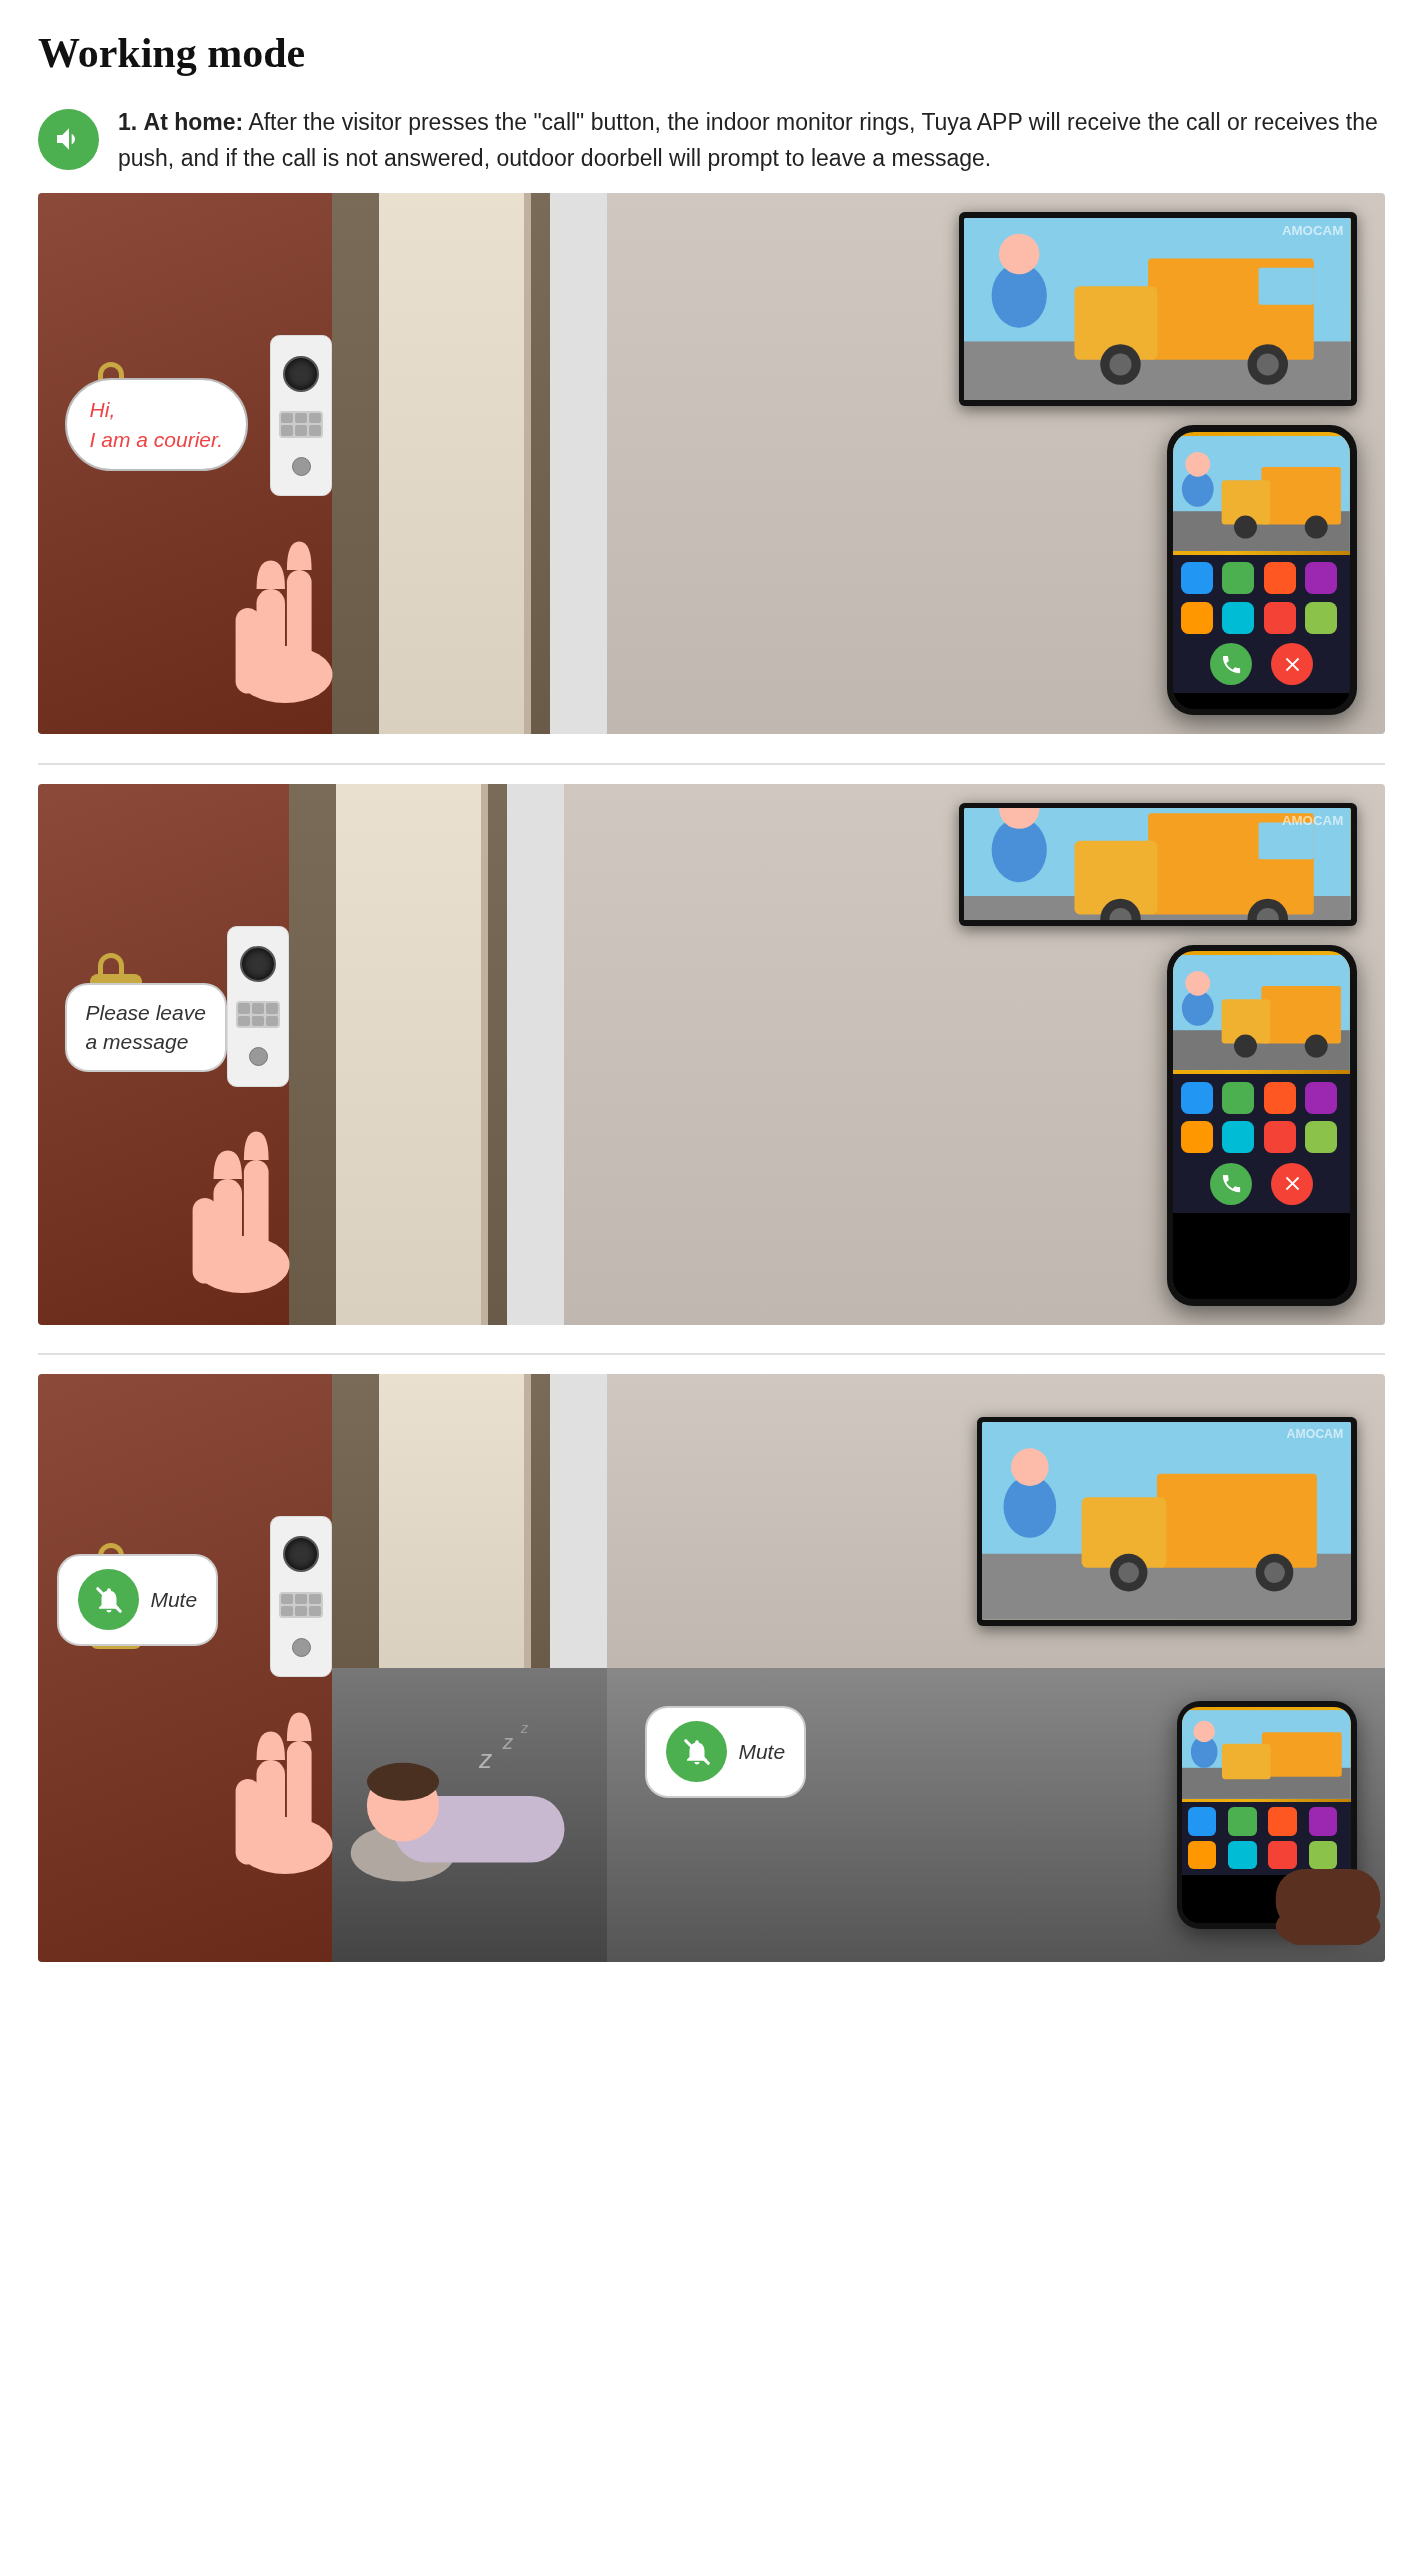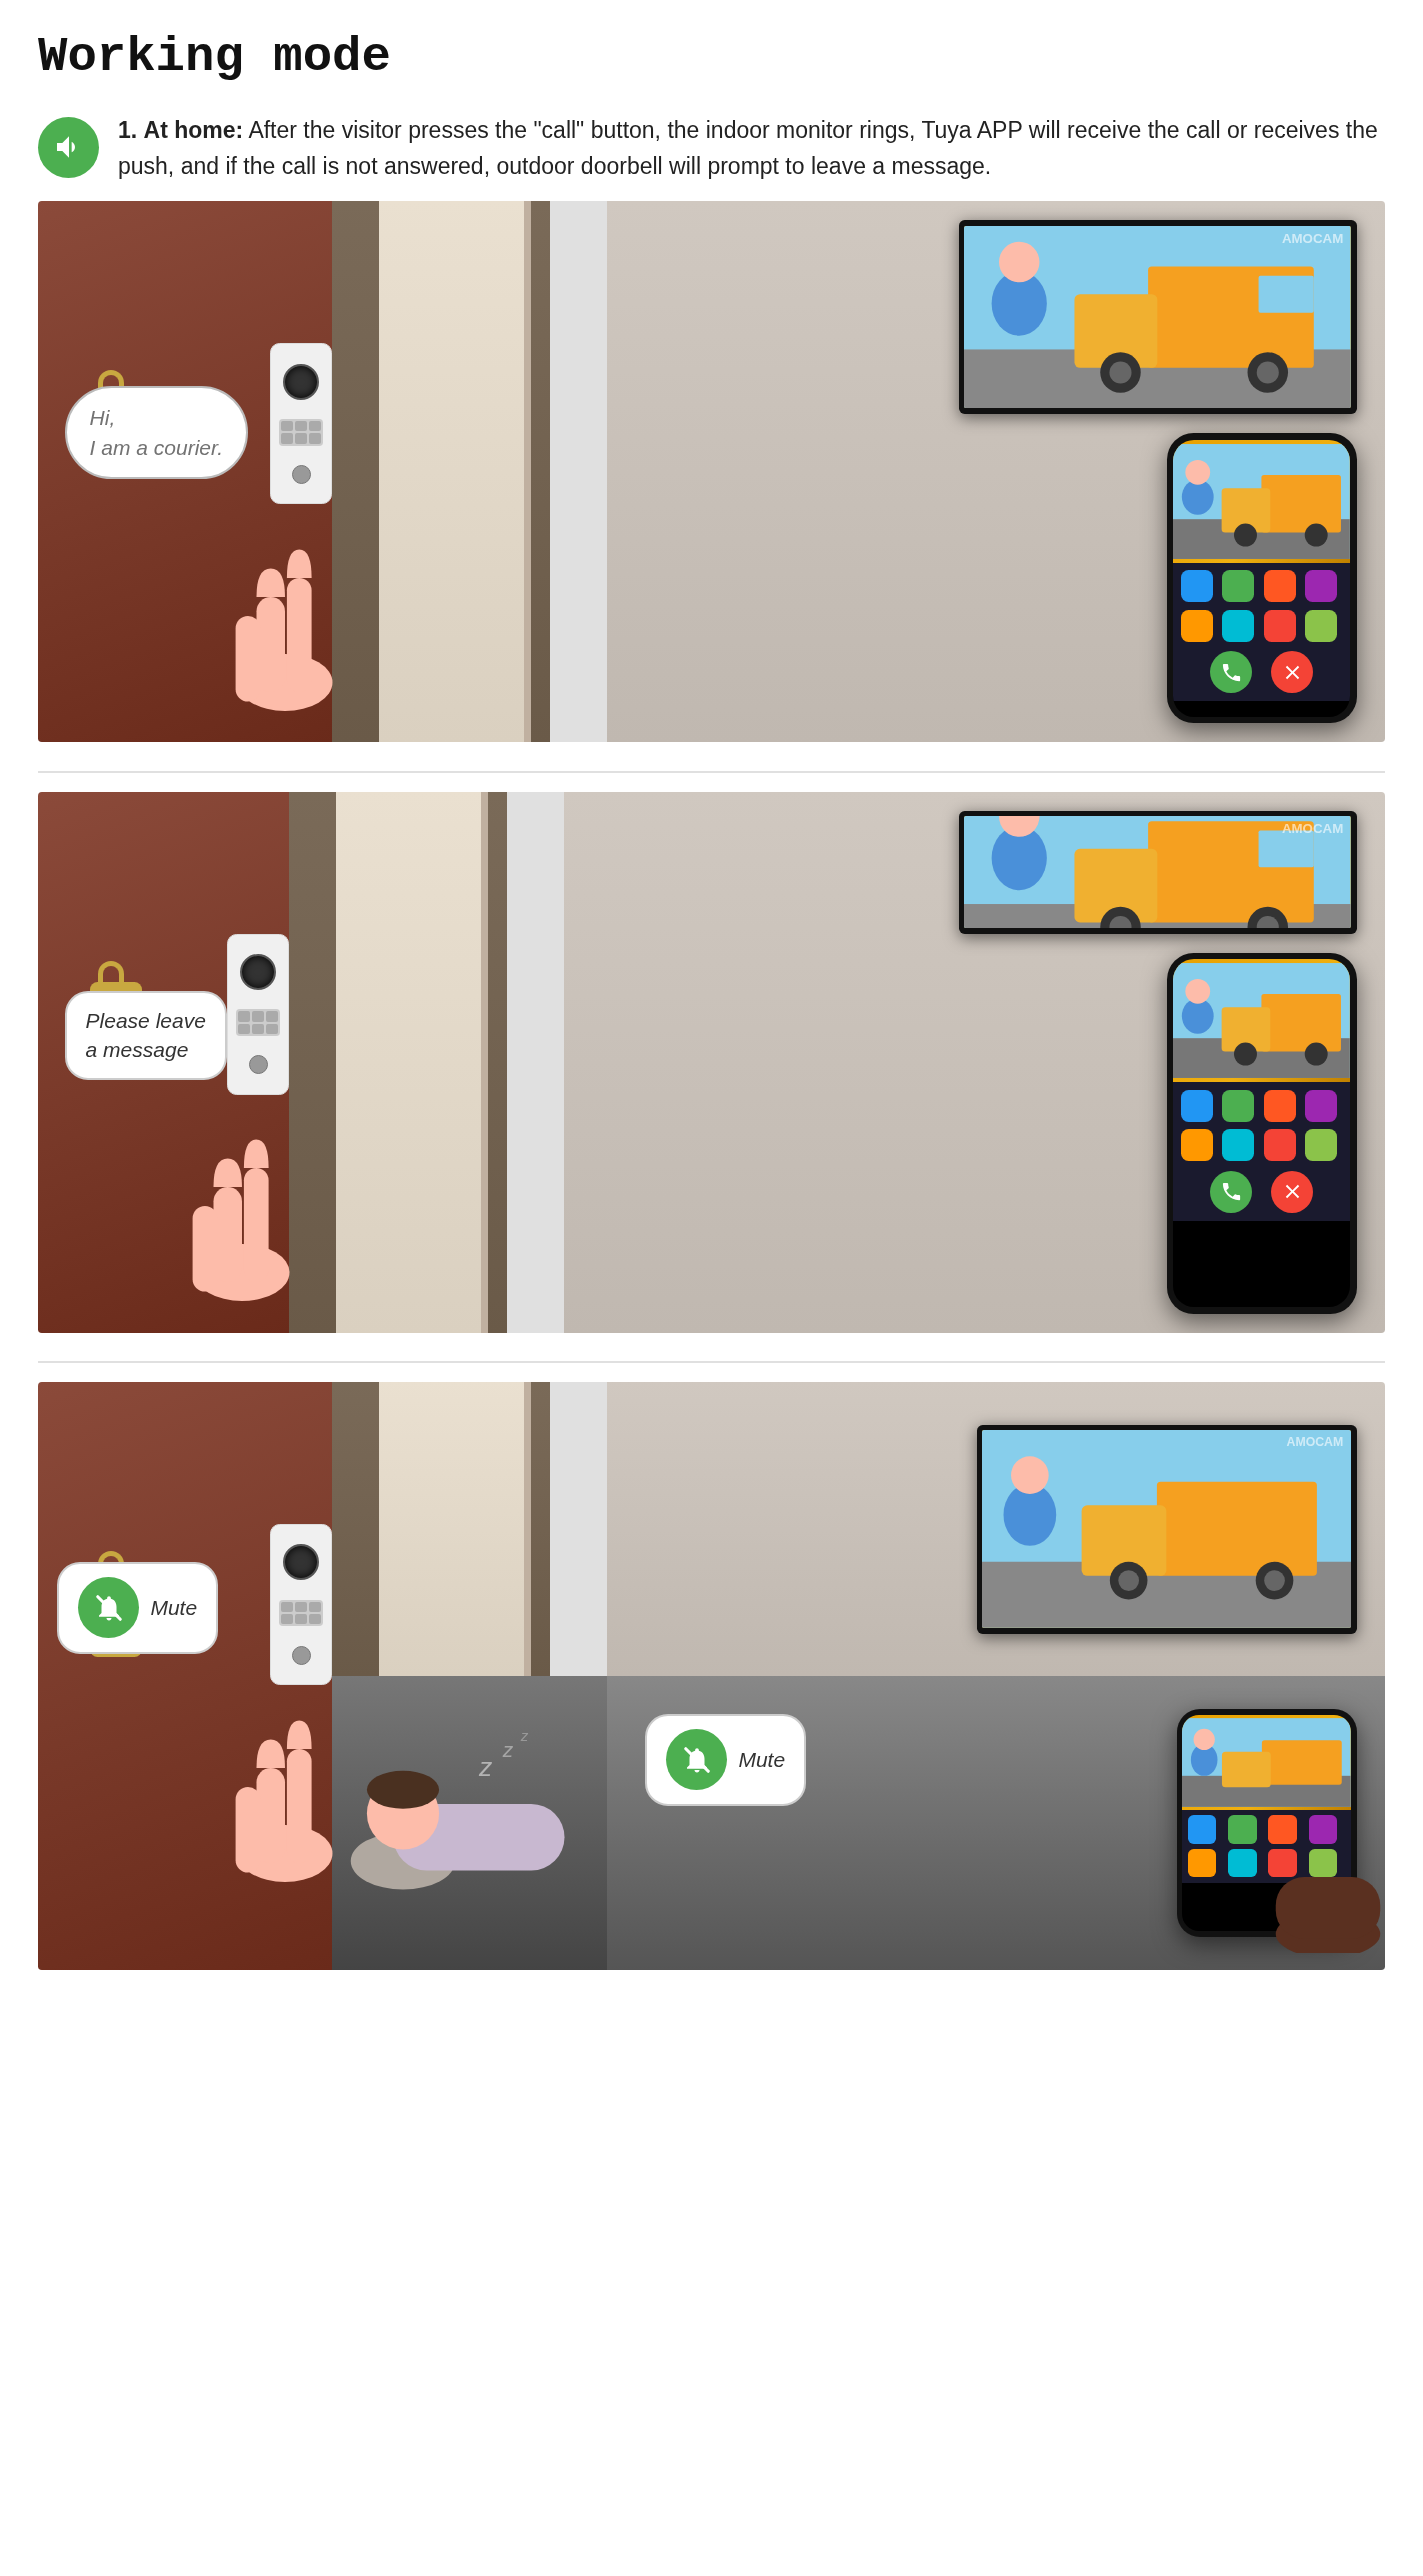--- a/index.html
+++ b/index.html
@@ -10,25 +10,25 @@
       overflow-x: hidden;
     }
 
     .page {
       width: 1423px;
       background: #fff;
       padding: 28.5px 38px;
     }
 
     .main-title {
-      font-size: 49px;
+      font-size: 42px;
       font-weight: 900;
       color: #111;
       margin-bottom: 28.5px;
-      font-family: Liberation Mono, monospace;
+      font-family: Liberation Serif, serif;
     }
 
     
     .mode-section {
       margin-bottom: 28.5px;
     }
 
     .mode-header {
       display: flex;
       align-items: flex-start;
@@ -78,21 +78,21 @@
     }
 
     
     .thought-bubble {
       background: white;
       border: 2.4px solid #bbb;
       border-radius: 47px;
       padding: 15px 23px;
       font-size: 21px;
       line-height: 1.45;
-      color: #737373;
+      color: #ef4444;
       position: absolute;
       z-index: 30;
       font-style: italic;
     }
 
     
     .full-scene {
       width: 100%;
       height: 541px;
       position: relative;

